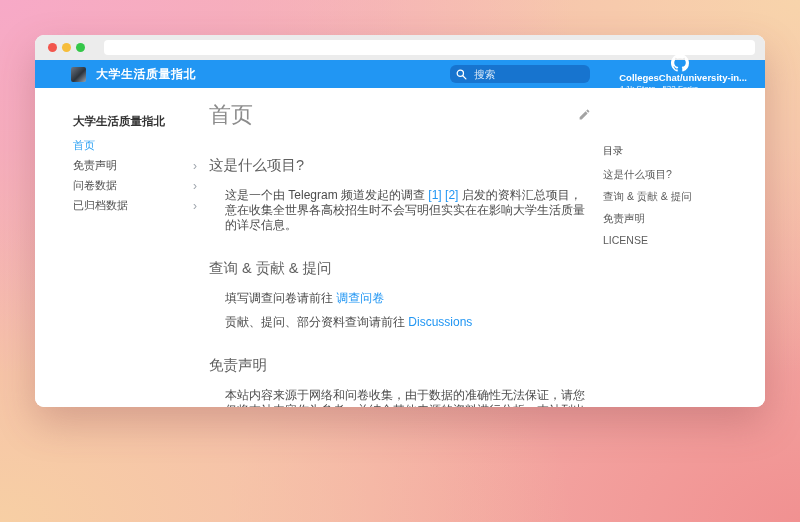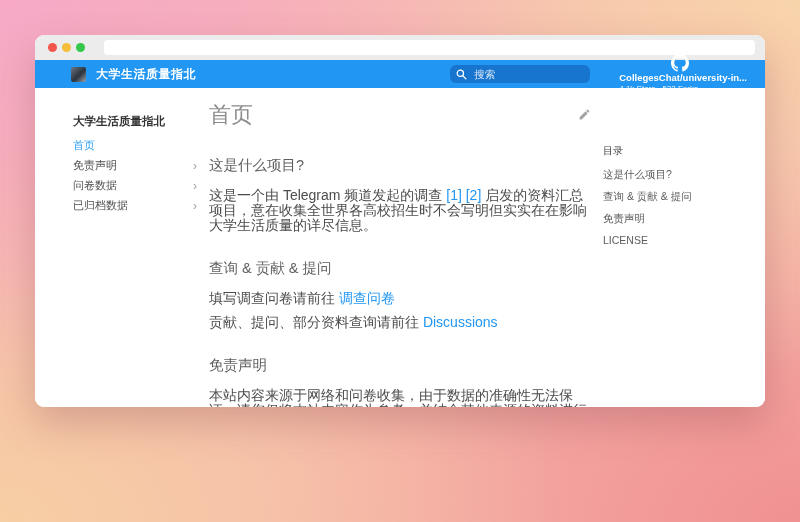--- a/index.html
+++ b/index.html
@@ -42,21 +42,21 @@
   .sidebar{flex:none;width:162px;box-sizing:border-box;padding:26px 0 0 38px;font-size:11px;}
   .side-title{font-weight:bold;color:#333;font-size:11.5px;margin-bottom:10px;}
   .side-item{display:flex;justify-content:space-between;align-items:center;color:#4f4f4f;margin-bottom:7px;height:13px;cursor:pointer;}
   .side-item.active{color:#2aa0f2;}
   .chev{color:#9fa6ad;font-size:12px;line-height:1;}
   .main{flex:none;width:382px;margin-left:12px;box-sizing:border-box;padding-top:10px;}
   .page-head{display:flex;justify-content:space-between;align-items:flex-start;}
   h1{font-size:22px;font-weight:400;color:#8c8c8c;margin:2px 0 0 0;line-height:30px;}
   .pencil{margin-top:10px;cursor:pointer;flex:none;}
   h2{font-size:14.5px;font-weight:400;color:#5f5f5f;margin:26px 0 14px 0;line-height:18px;}
-  p{font-size:14px;color:#4c4c4c;line-height:15px;margin:0 0 9px 0;}
+  p{font-size:12px;color:#4c4c4c;line-height:15px;margin:0 0 9px 16px;}
   p.wide{margin-bottom:13px;}
   a.lnk{color:#2196f3;text-decoration:none;cursor:pointer;}
   .toc{flex:none;width:150px;margin-left:12px;box-sizing:border-box;padding-top:30px;font-size:10.5px;}
   .toc-title{font-weight:normal;color:#3a3a3a;font-size:10px;margin-bottom:10px;margin-top:26px;}
   .toc-item{color:#5c5c5c;margin-bottom:8px;cursor:pointer;}
 </style>
 </head>
 <body>
 
 <div class="window">

